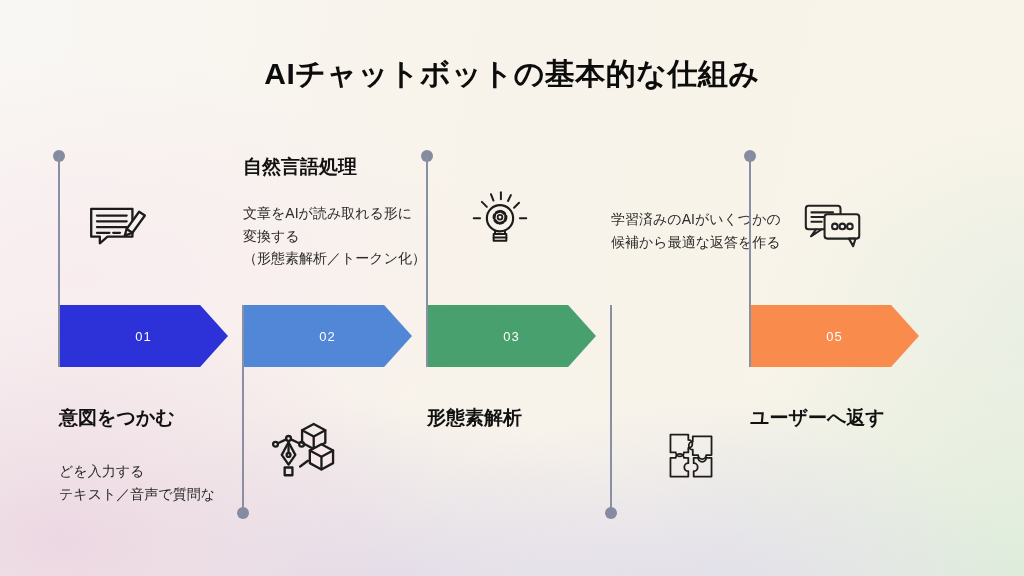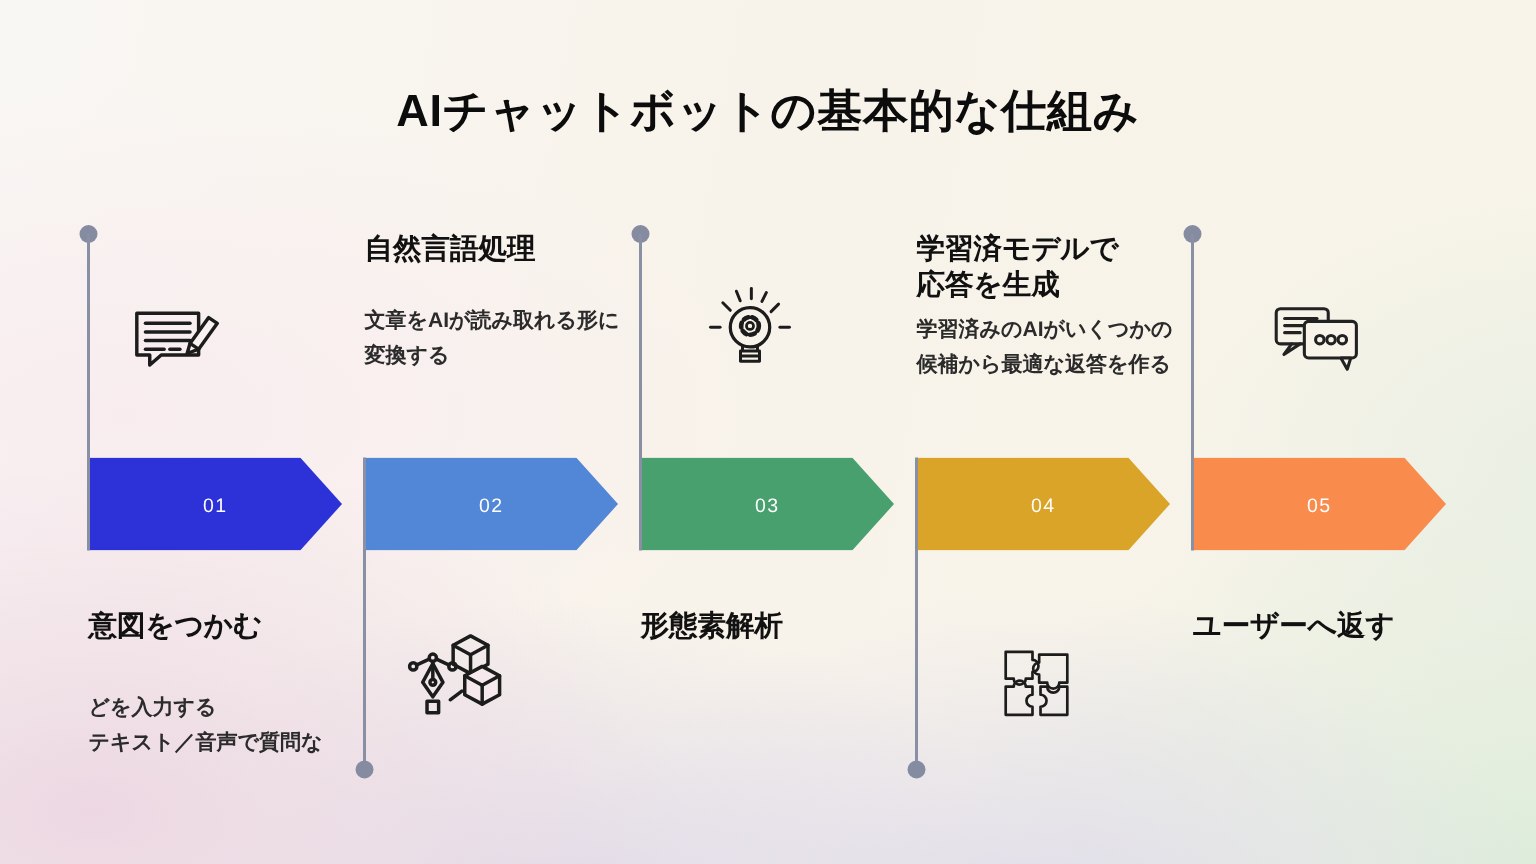--- a/index.html
+++ b/index.html
@@ -13,21 +13,21 @@
       radial-gradient(55% 65% at 100% 100%, #ddecdb 0%, rgba(224,238,222,0) 70%),
       radial-gradient(40% 50% at 103% 55%, #e9efe3 0%, rgba(233,239,227,0) 70%),
       radial-gradient(60% 55% at 8% 48%, #f8ecef 0%, rgba(248,236,239,0) 70%),
       linear-gradient(100deg, #f9f7f4 0%, #f8f3ea 45%, #f8f4e9 100%);
   }
   .title{
     position:absolute;top:54px;left:0;width:1024px;text-align:center;
     font-size:30px;font-weight:700;letter-spacing:.5px;color:#0c0c0c;white-space:nowrap;
   }
   .step{position:absolute;top:0;width:169px;height:408px;}
-  #s1{left:59px} #s2{left:243px} #s3{left:427px} #s4{left:611px} #s5{left:795px}
+  #s1{left:59px} #s2{left:243px} #s3{left:427px} #s4{left:611px} #s5{left:750px}
 
   .vline{position:absolute;left:-1px;width:2px;background:#8a90a4;z-index:3;}
   .vline.odd{top:156px;height:211px;}
   .vline.even{top:305px;height:208px;}
   .dot{position:absolute;left:-6px;width:12px;height:12px;border-radius:50%;background:#858ba0;z-index:3;}
   .dot.top{top:150px;} .dot.bottom{top:507px;}
 
   .arrow{
     position:absolute;top:305px;left:0;width:169px;height:62px;z-index:2;
     clip-path:polygon(0 0,83.5% 0,100% 50%,83.5% 100%,0 100%);
@@ -35,21 +35,21 @@
     color:#fdfdfd;font-size:13px;letter-spacing:1px;
   }
   .a1{background:#2c31d8}.a2{background:#5187d6}.a3{background:#47a06e}
   .a4{background:#d9a428}.a5{background:#f98c4d}
 
   .heading{position:absolute;left:0;font-size:19px;font-weight:700;color:#111;
     line-height:24px;white-space:nowrap;z-index:2;}
   .heading.below{top:406px}
   .heading.above{top:155px}
   .desc{position:absolute;left:0;font-size:14px;color:#2b2b2b;line-height:22.5px;
-    white-space:nowrap;z-index:2;font-weight:bold;}
+    white-space:nowrap;z-index:2;}
   .desc.below{top:460px}
   #s2 .desc{top:202px}
   #s4 .desc{top:208px}
 
   .iconbox{position:absolute;z-index:2;}
   #s1 .iconbox{left:29px;top:205px;}
   #s2 .iconbox{left:28px;top:422px;}
   #s3 .iconbox{left:44px;top:191px;}
   #s4 .iconbox{left:55px;top:431px;}
   #s5 .iconbox{left:53px;top:202px;}
@@ -93,20 +93,21 @@
 
   <div class="step" id="s2">
     <div class="vline even"></div>
     <div class="dot bottom"></div>
     <div class="heading above">
       <div>自然言語処理</div>
     </div>
     <div class="desc">
       <div>文章をAIが読み取れる形に</div>
       <div>変換する</div>
+      <div>（形態素解析／トークン化）</div>
     </div>
     <div class="arrow a2">
       <span>02</span>
     </div>
     <div class="iconbox">
       <svg width="68" height="60" viewBox="0 0 70 62">
         <g fill="none" stroke="#1c1c1c" stroke-width="2.4" stroke-linejoin="round" stroke-linecap="round">
           <path d="M44 2 L56 8.5 V21.5 L44 28 L32 21.5 V8.5 Z"></path>
           <path d="M32 8.5 L44 15 L56 8.5"></path>
             <path d="M44 15 V28"></path>
@@ -155,30 +156,23 @@
       <span>03</span>
     </div>
     <div class="heading below">
       <div>形態素解析</div>
     </div>
   </div>
 
   <div class="step" id="s4">
     <div class="vline even"></div>
     <div class="dot bottom"></div>
-    <div class="heading above">
-      <div>学習済モデルで</div>
-      <div>応答を生成</div>
-    </div>
     <div class="desc">
       <div>学習済みのAIがいくつかの</div>
       <div>候補から最適な返答を作る</div>
-    </div>
-    <div class="arrow a4">
-      <span>04</span>
     </div>
     <div class="iconbox">
       <svg width="50" height="50" viewBox="0 0 56 56">
         <g fill="none" stroke="#1c1c1c" stroke-width="2" stroke-linejoin="round">
           <path d="M5 4 H25 V10 A4.5 4.5 0 0 1 25 19 V24 H20 A4.5 4.5 0 0 1 11 24 H5 Z"></path>
           <path d="M30 6 H51 V27 H45 A4.5 4.5 0 0 1 36 27 H30 V21 A4.5 4.5 0 0 1 30 12 Z"></path>
           <path d="M5 30 H11 A4.5 4.5 0 0 1 20 30 H25 V36 A4.5 4.5 0 0 0 25 45 V51 H5 Z"></path>
           <path d="M31 30 H36 A4.5 4.5 0 0 0 45 30 H51 V51 H31 V45 A4.5 4.5 0 0 0 31 36 Z"></path>
         </g>
       </svg>

